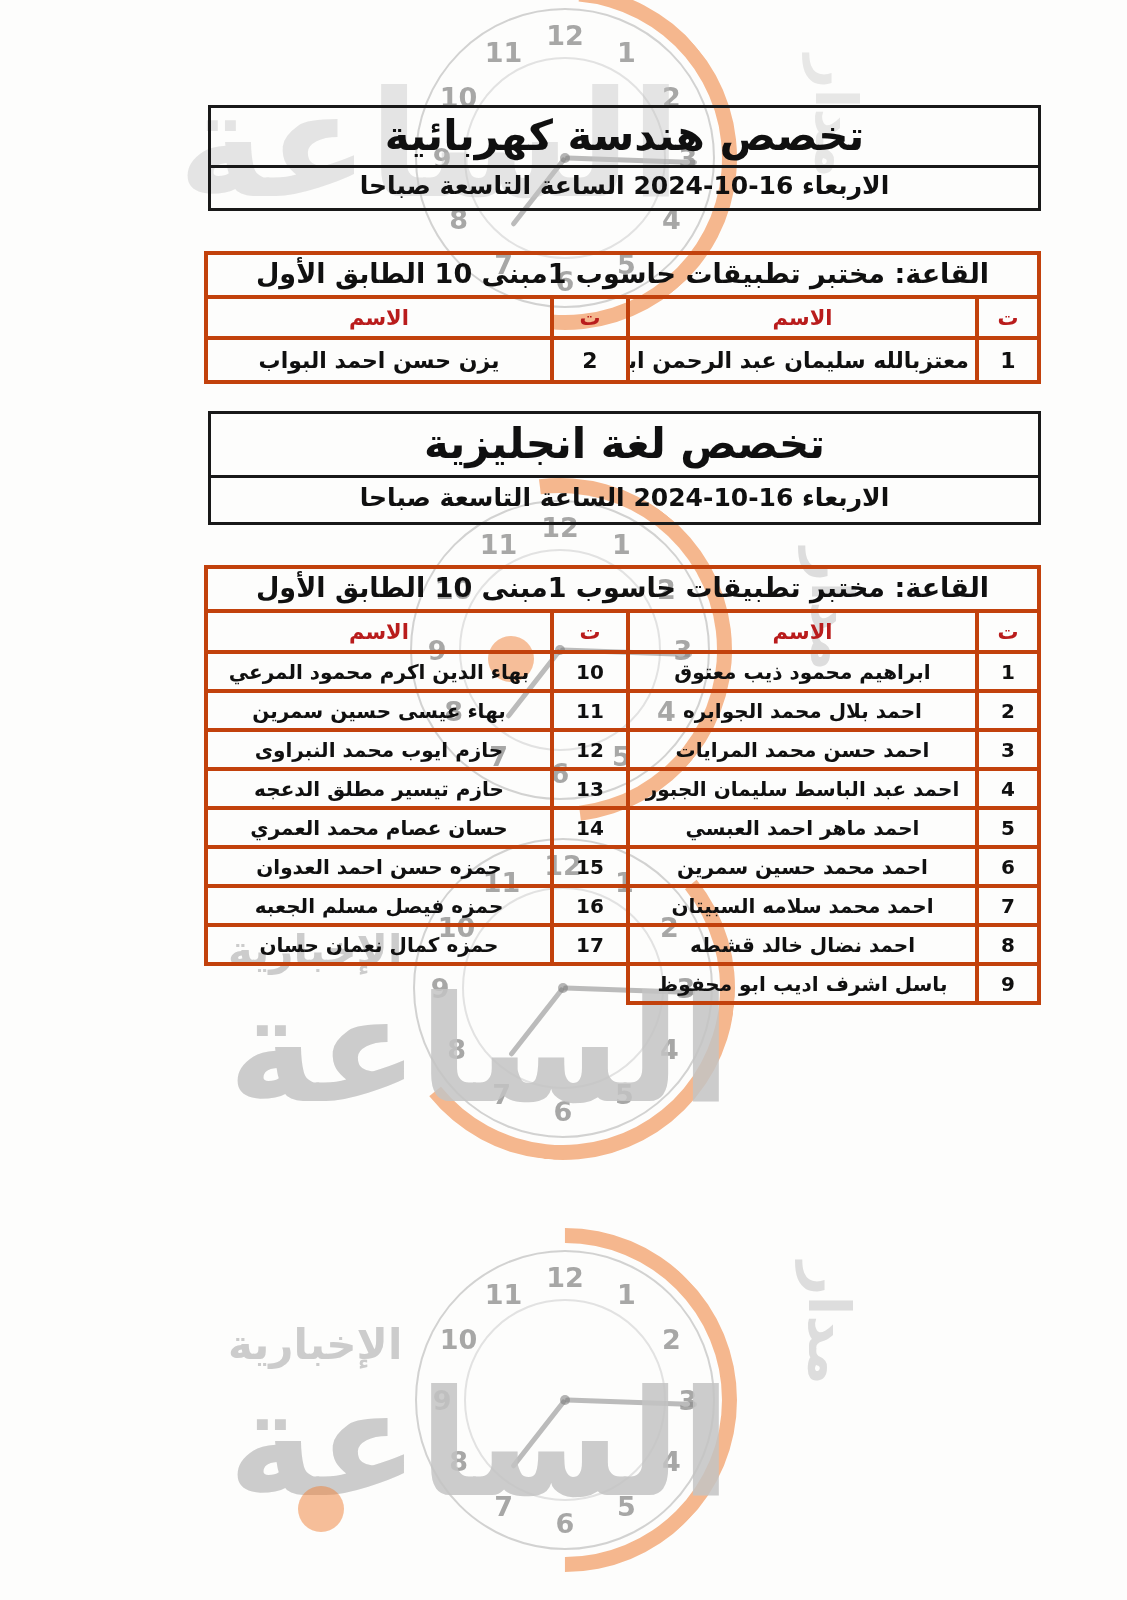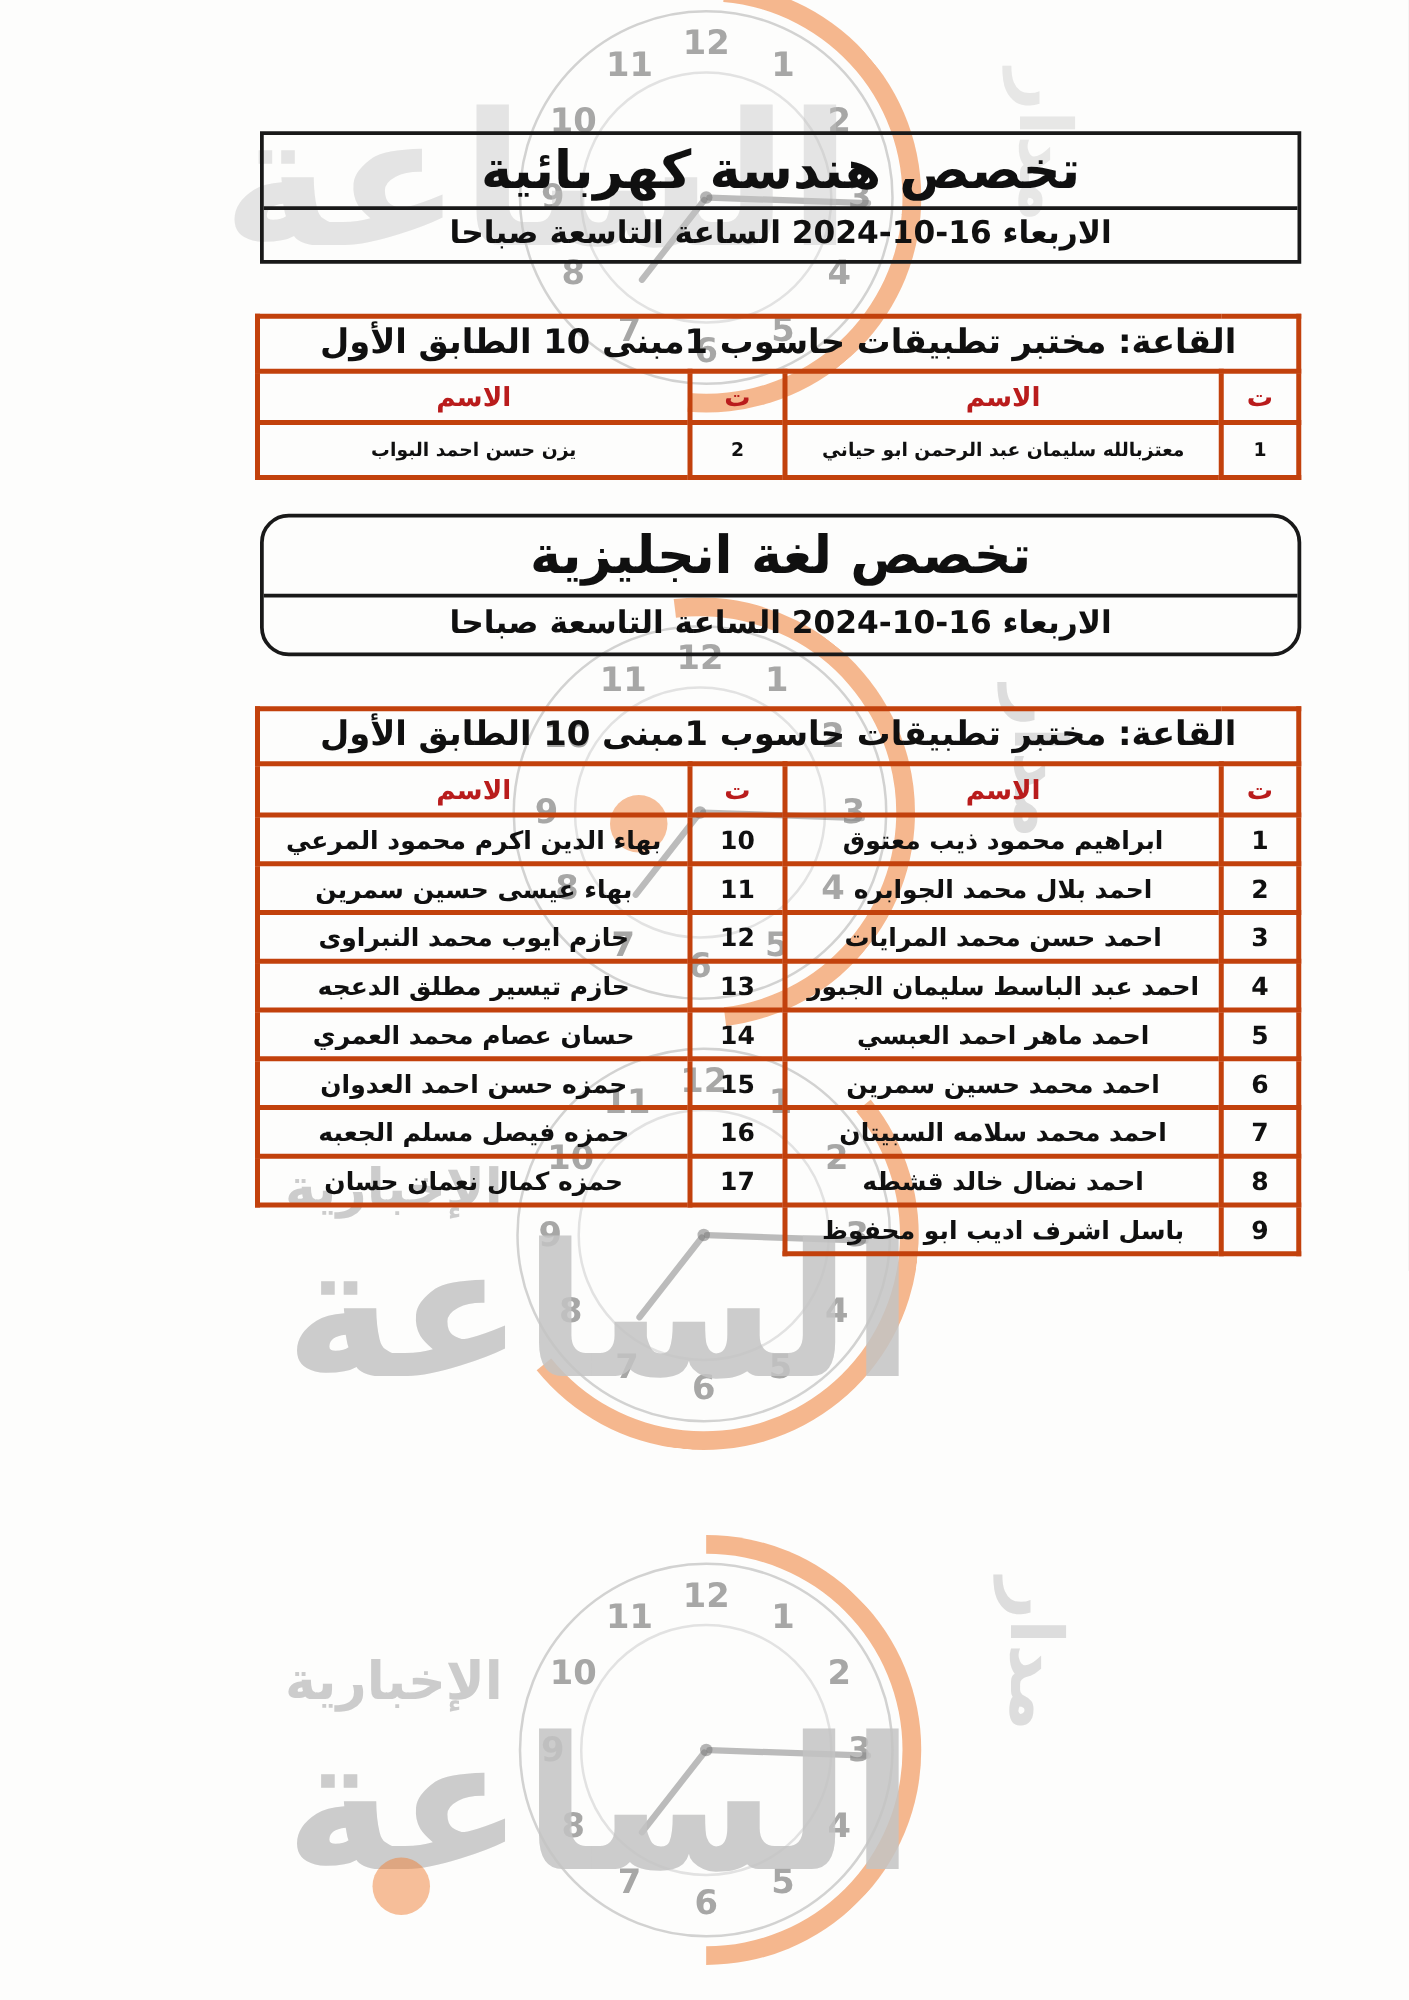--- a/index.html
+++ b/index.html
@@ -40,29 +40,29 @@
   .d1 { left:488px; top:636px; }
   .d2 { left:298px; top:1486px; }
 
   
   .content { position:absolute; left:208px; top:105px; width:833px; z-index:1; direction:rtl; color:#101010; }
   .sec1 { margin-bottom:27px; }
   .title-box { border:3px solid #191919; text-align:center; font-weight:bold; background:transparent; }
   .title-row { font-size:42px; line-height:1.15; padding:4px 0 5px; border-bottom:3px solid #191919; }
   .date-row  { font-size:25px; line-height:1.15; padding:4px 0 7px; }
   .sec1 .title-box { margin-bottom:40px; }
-  .sec2 .title-box { margin-bottom:40px;border-radius:23px; }
+  .sec2 .title-box { margin-bottom:40px; }
   .sec2 .title-row { padding:6px 0 7px; }
   .sec2 .date-row  { padding:6px 0 9px; }
 
   table.roster { border-collapse:collapse; width:100%; table-layout:fixed; background:transparent; }
   .roster th, .roster td { border:4px solid #c2410c; text-align:center; vertical-align:middle; overflow:hidden; }
   th.room { font-size:27px; font-weight:bold; padding:3px 0 6px; }
   tr.colhead th { font-size:21px; font-weight:600; color:#b91c1c; height:41px; }
-  .roster td { font-size:15px; font-weight:bold; height:44px; padding:1px 6px; white-space:nowrap; }
+  .roster td { font-size:22px; font-weight:bold; height:44px; padding:1px 6px; white-space:nowrap; }
   .sec2 .roster td { height:39px; font-size:20px; }
   .roster td.ghost { border:none; background:transparent; }
 </style>
 </head>
 <body>
 
 <div class="page">
 
   <div class="wm" aria-hidden="true">
 

